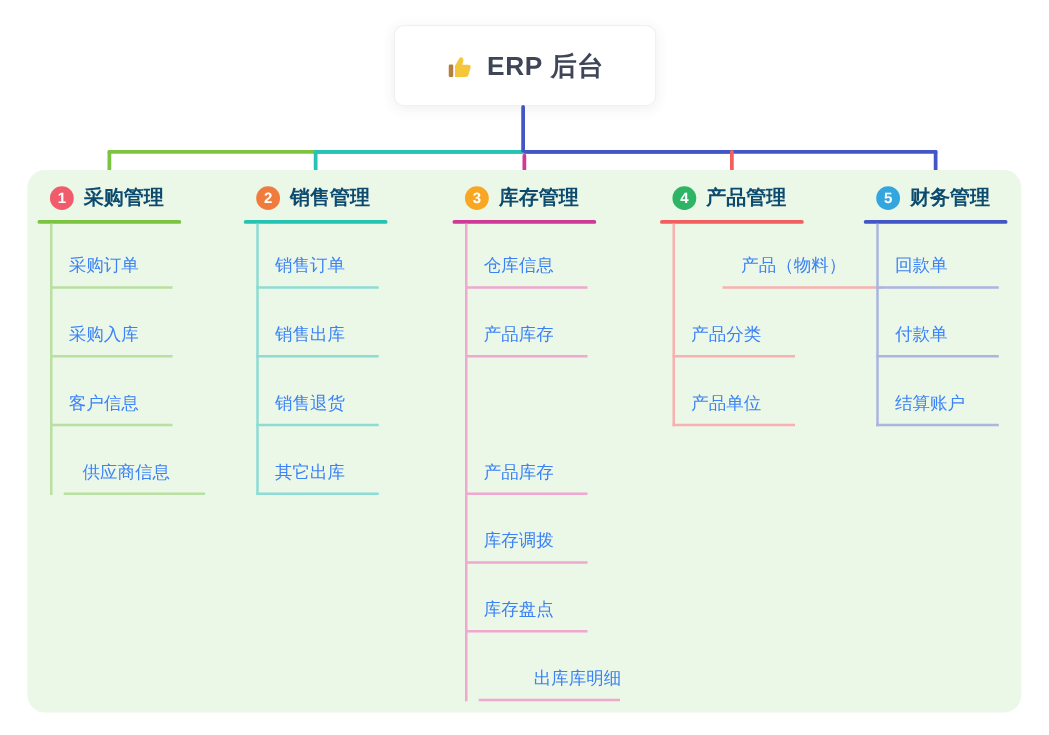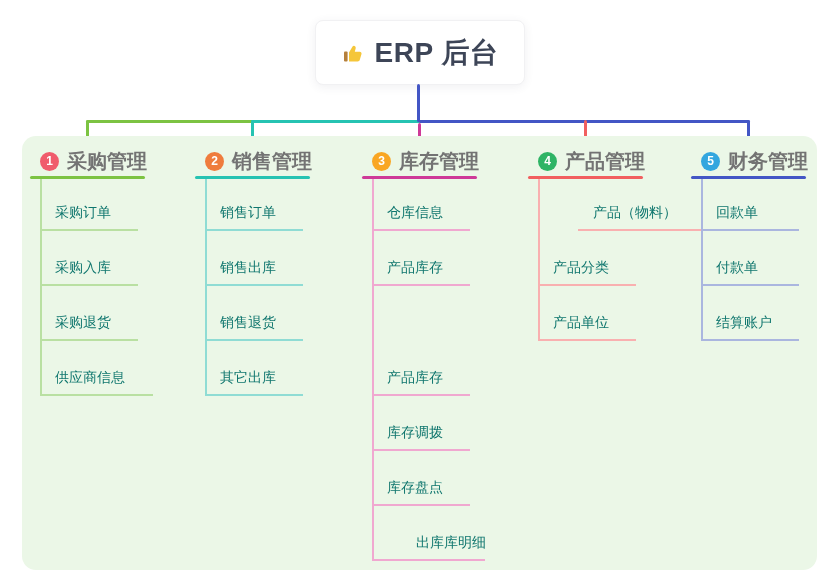--- a/index.html
+++ b/index.html
@@ -5,21 +5,21 @@
   html,body{margin:0;padding:0;background:#ffffff;}
   body{font-family:"Liberation Sans","DejaVu Sans",sans-serif;}
   .canvas{position:relative;width:839px;height:588px;background:#ffffff;overflow:hidden;}
 
   
   .root-card{
     position:absolute;left:315px;top:20px;width:208px;height:63px;
     background:#ffffff;border:1px solid #f1f1f3;border-radius:8px;
     box-shadow:0 2px 10px rgba(60,70,90,.08);
     display:flex;align-items:center;justify-content:center;gap:9px;
-    font-size:28px;font-weight:600;color:#3d4557;letter-spacing:.5px;
+    font-size:21px;font-weight:600;color:#3d4557;letter-spacing:.5px;
   }
   .root-card svg{width:24px;height:24px;}
 
   
   .seg{position:absolute;border-radius:2px;}
   .seg.h{height:3px;top:120px;}
   .seg.v{width:3px;}
 
   
   .panel{
@@ -27,32 +27,32 @@
     background:#ebf7e7;border-radius:14px;
   }
 
   
   .col{position:absolute;top:146px;width:130px;height:420px;}
   .bhead{position:absolute;left:10px;top:2px;display:flex;align-items:center;gap:8px;}
   .badge{
     width:19px;height:19px;border-radius:50%;background:var(--badge,#999);
     color:#fff;font-size:12px;font-weight:700;line-height:19px;text-align:center;flex:0 0 auto;
   }
-  .btitle{font-size:20px;font-weight:600;color:#737373;white-space:nowrap;}
+  .btitle{font-size:16px;font-weight:600;color:#0c4a6e;white-space:nowrap;}
   .bline{position:absolute;left:0;top:30px;width:115px;height:3px;background:var(--main,#888);border-radius:2px;}
   .vline{position:absolute;left:10px;top:33px;width:2px;background:var(--light,#ccc);}
   .v4{height:217px;} .v7{height:382px;} .v3{height:162px;}
 
   .kid{
     position:absolute;left:10px;height:36px;box-sizing:border-box;
     display:flex;align-items:flex-end;padding:0 0 7px 15px;
     border-bottom:2px solid var(--light,#ccc);
-    font-size:14px;color:#0f766e;white-space:nowrap;
+    font-size:14px;color:#3b82f6;white-space:nowrap;
   }
-  .w4{width:98px;} .w5{width:113px;} .w6{width:128px;margin-left:40px;}
+  .w4{width:98px;} .w5{width:113px;margin-left:11px;} .w6{width:128px;margin-left:40px;}
   .r0{top:49px;} .r1{top:104px;} .r2{top:159px;} .r3{top:214px;}
   .r4{top:269px;} .r5{top:324px;} .r6{top:379px;padding-left:44px;}
 </style>
 </head>
 <body>
 
 <div class="canvas">
 
   <div class="root-card">
     <svg viewBox="0 0 24 24" aria-hidden="true">
@@ -79,21 +79,21 @@
 
   <div class="col" style="left: 30px; --main: #7CC342; --light: #B9E0A2; --badge: #F05C6C;">
     <div class="bhead">
       <span class="badge">1</span>
       <span class="btitle">采购管理</span>
     </div>
     <div class="bline"></div>
     <div class="vline v4"></div>
     <div class="kid r0 w4">采购订单</div>
     <div class="kid r1 w4">采购入库</div>
-    <div class="kid r2 w4">采购退货</div>
+    <div class="kid r2 w4">客户信息</div>
     <div class="kid r3 w5">供应商信息</div>
   </div>
 
   <div class="col" style="left: 195px; --main: #26C3B2; --light: #8FDCD4; --badge: #EF7C3D;">
     <div class="bhead">
       <span class="badge">2</span>
       <span class="btitle">销售管理</span>
     </div>
     <div class="bline"></div>
     <div class="vline v4"></div>

